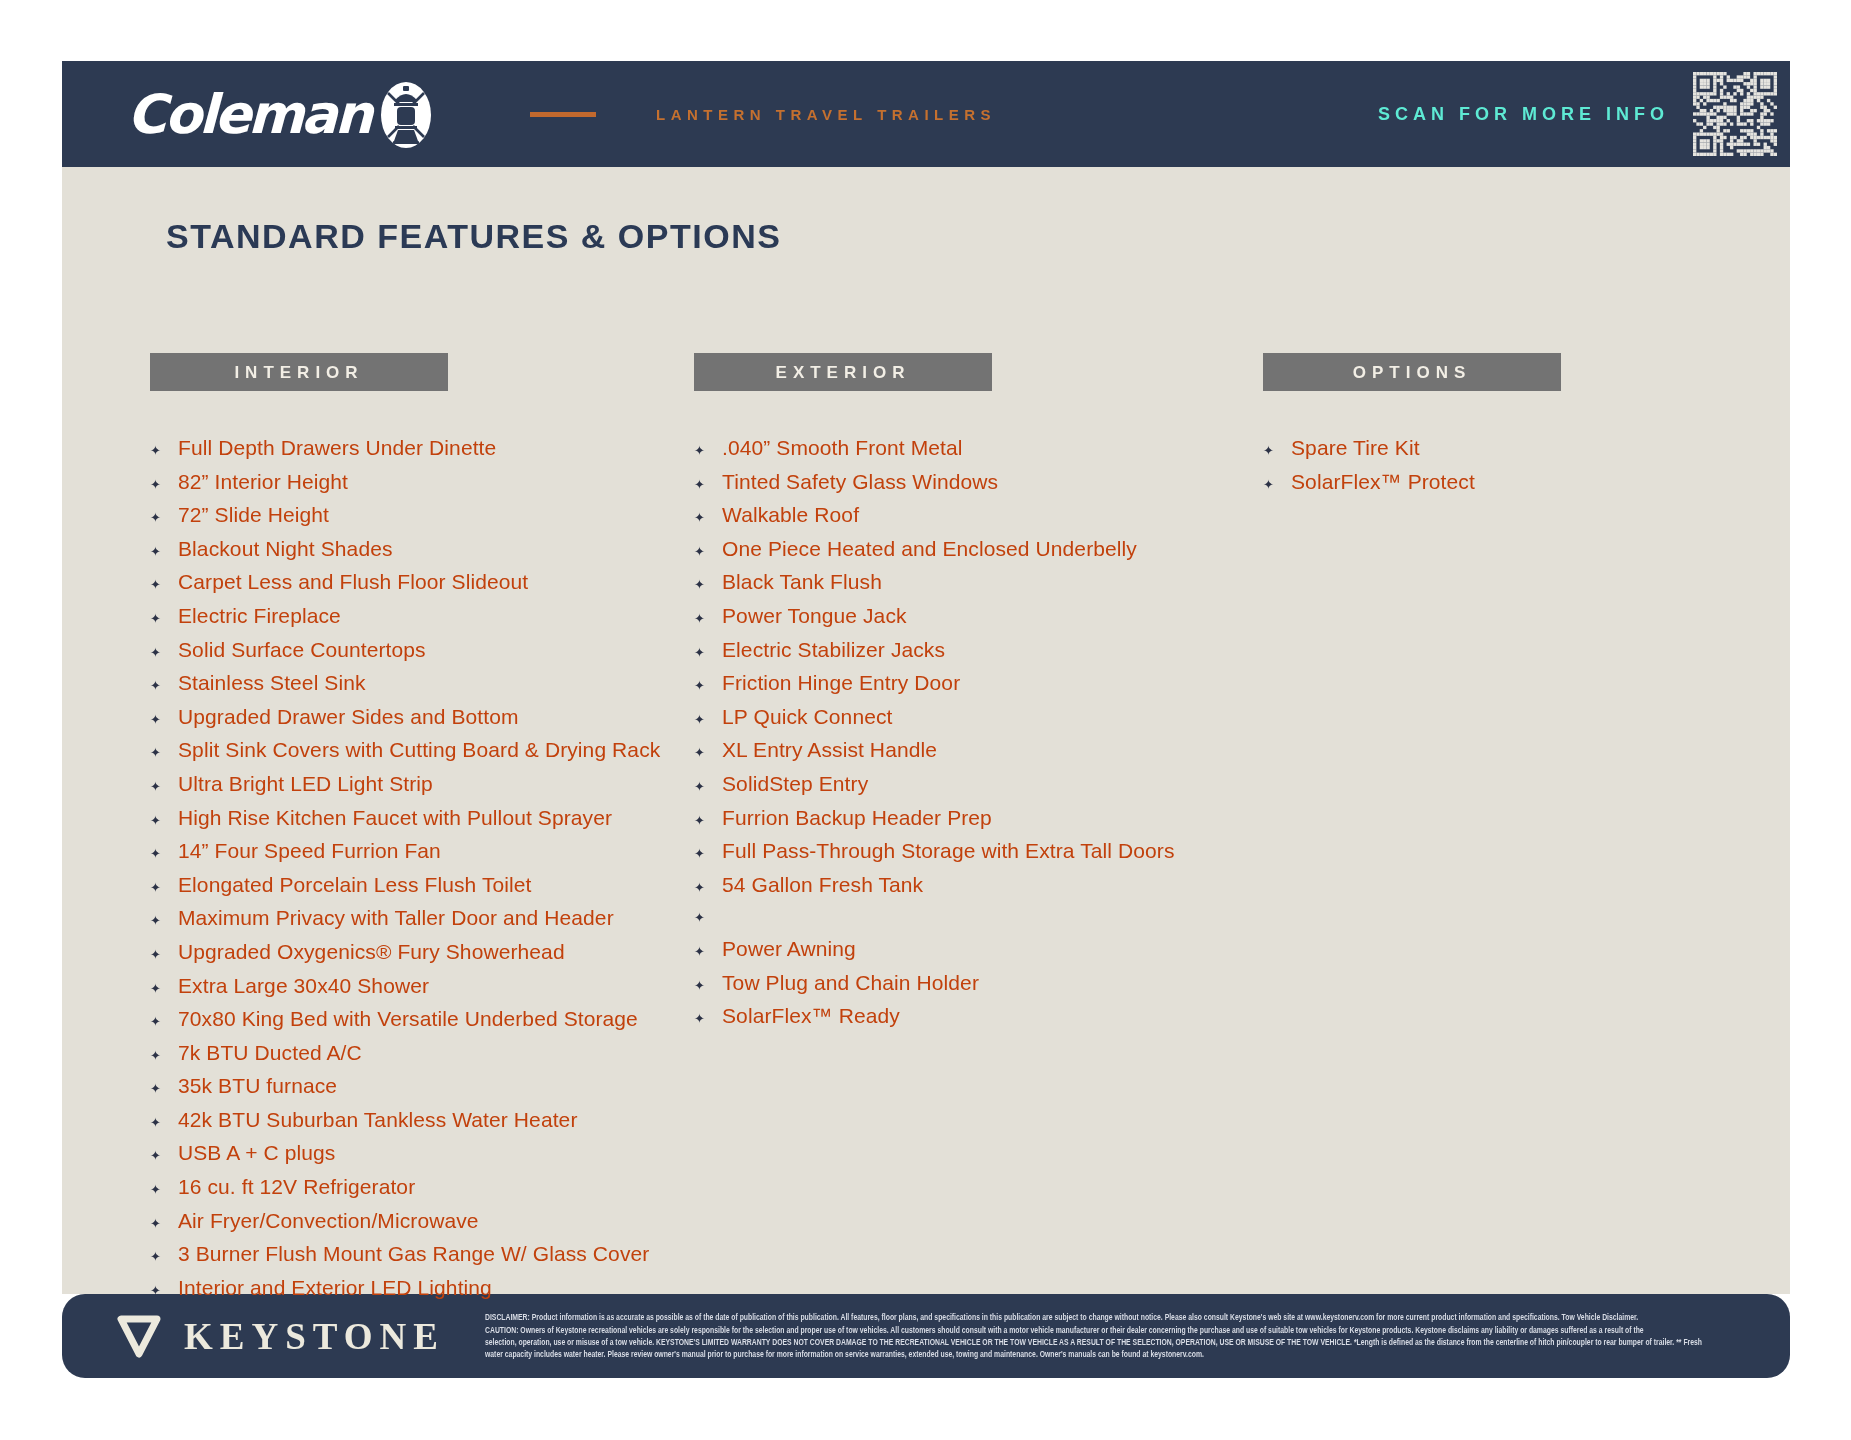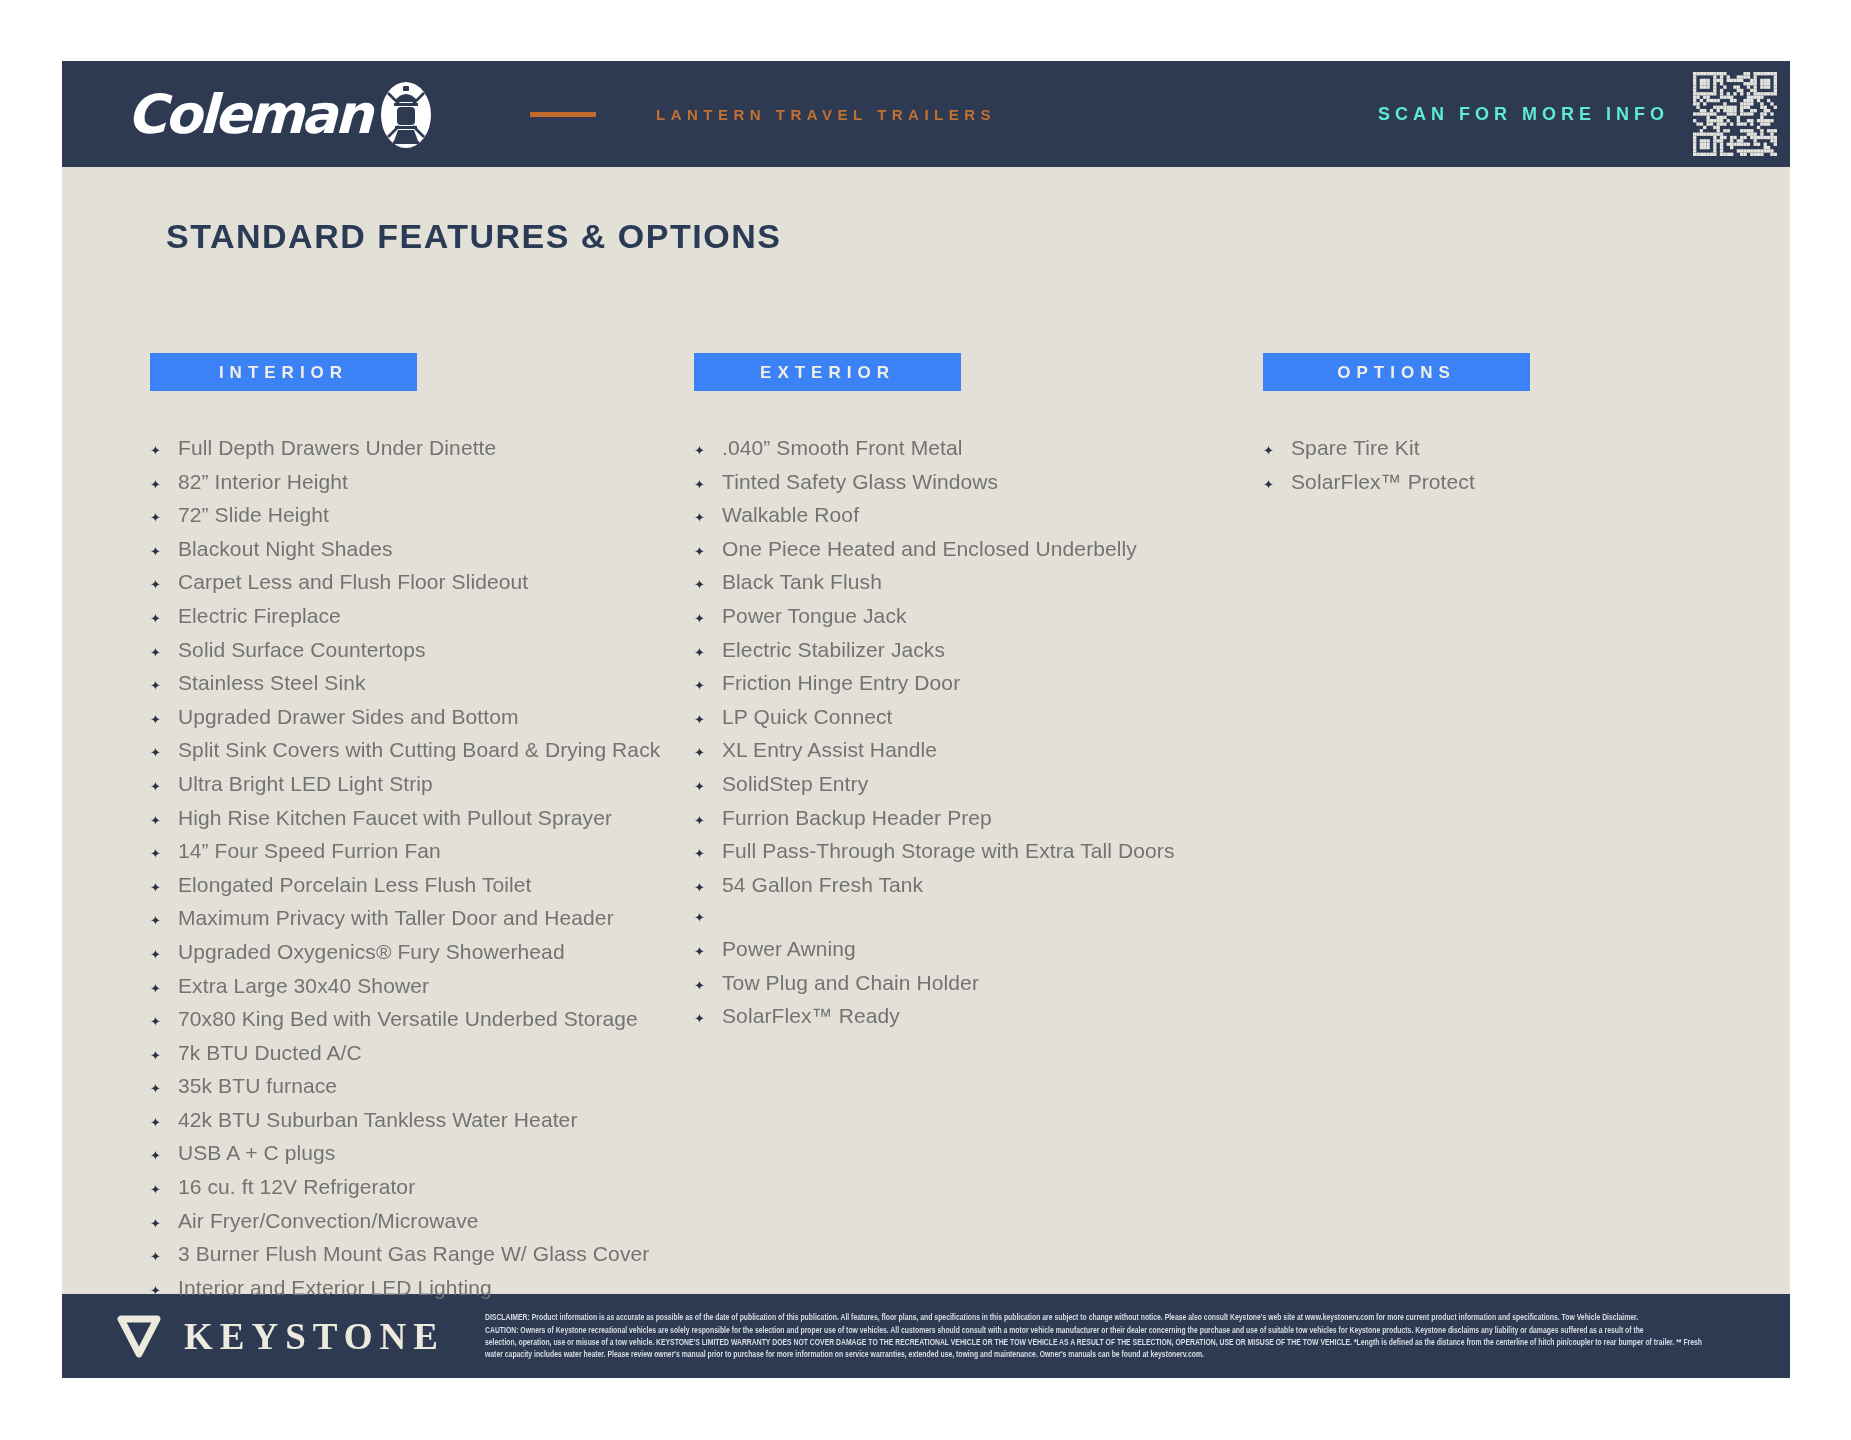--- a/index.html
+++ b/index.html
@@ -21,29 +21,29 @@
   .scan { margin-left:auto; color:#5eead4; font-size:18px; font-weight:bold;
           letter-spacing:5px; white-space:nowrap; }
   .qr-wrap { margin:0 13px 0 24px; width:84px; height:84px; flex:0 0 auto; }
 
   
   .page-body { height:1127px; background:#e3e0d7; position:relative; }
   .page-title { position:absolute; left:104px; top:50px; color:#2b3a55;
                 font-size:34px; font-weight:bold; letter-spacing:1.5px; white-space:nowrap; }
   .col { position:absolute; top:186px; }
   .col-1 { left:88px; } .col-2 { left:632px; } .col-3 { left:1201px; }
-  .badge { width:267px; height:38px; background:#3b82f6; color:#f2eee5; font-size:17px;
+  .badge { width:298px; height:38px; background:#737373; color:#f2eee5; font-size:17px;
            font-weight:bold; letter-spacing:6px; text-align:center; line-height:39px; }
   .feat-list { list-style:none; margin-top:42px; }
   .feat { display:flex; align-items:baseline; line-height:30.6px; }
   .bullet { width:28px; flex:0 0 28px; font-size:13px; color:#2c3246; }
-  .feat-text { font-size:21px; color:#737373; letter-spacing:0.1px; white-space:nowrap; }
+  .feat-text { font-size:21px; color:#c2410c; letter-spacing:0.1px; white-space:nowrap; }
 
   
-  .bottom-bar { height:84px; background:#2d3a52; display:flex; align-items:center; overflow:visible; }
+  .bottom-bar { height:84px; background:#2d3a52; display:flex; align-items:center; overflow:visible;border-radius:23px; }
   .keystone { display:flex; align-items:center; margin-left:48px; flex:0 0 auto; }
   .keystone-word { color:#ece9dd; font-family:"Liberation Serif", serif; font-weight:bold;
                    font-size:37px; letter-spacing:7px; margin-left:16px; white-space:nowrap; }
   .disclaimer { margin-left:40px; width:1800px; flex:0 0 auto; transform:scaleX(0.72);
                 transform-origin:left center; color:#d9dde6; font-size:9.5px;
                 line-height:12.4px; font-weight:bold; }
   .dline { white-space:nowrap; }
 </style>
 </head>
 <body>

